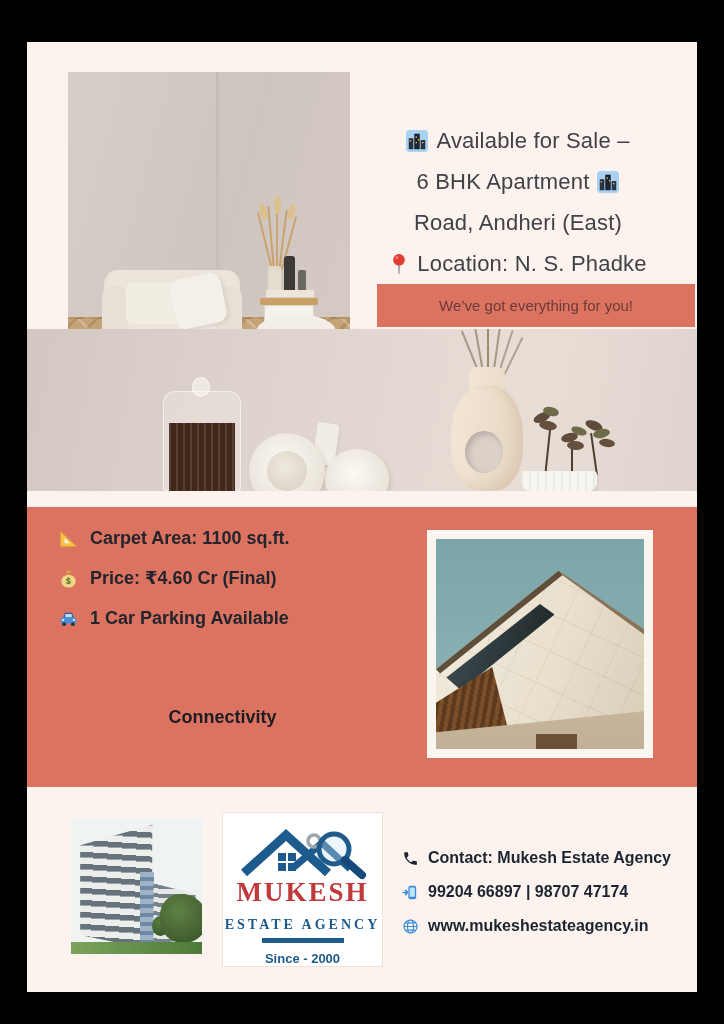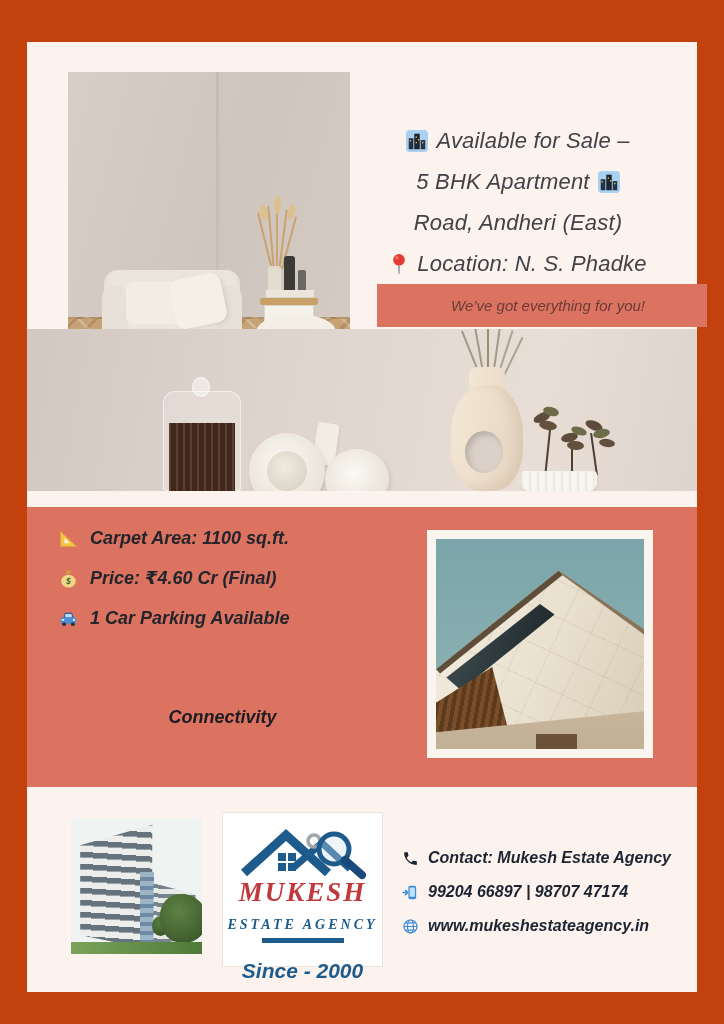--- a/index.html
+++ b/index.html
@@ -1,28 +1,28 @@
 <!DOCTYPE html>
 <html><head>
 <meta charset="utf-8">
 <style>
   html,body{margin:0;padding:0;background:#ECE3D5;}
-  #poster{position:relative;width:724px;height:1024px;background:#c2410c;overflow:hidden;
-          font-family:"Liberation Sans","DejaVu Sans",sans-serif;font-style:italic;}
+  #poster{position:relative;width:724px;height:1024px;background:#000000;overflow:hidden;
+          font-family:"Liberation Sans","DejaVu Sans",sans-serif;}
   .inner{position:absolute;left:27px;top:42px;width:670px;height:950px;background:#FCF3EF;}
 
   
   .headline{position:absolute;left:341px;top:78px;width:300px;color:#414148;
             font-size:22px;line-height:41px;font-weight:500;letter-spacing:.2px;}
   .h-line{display:flex;justify-content:center;align-items:center;gap:8px;white-space:nowrap;}
   .icon{display:inline-flex;flex:0 0 auto;}
 
   
   .banner{position:absolute;left:350px;top:242px;width:318px;height:43px;background:#DC7361;
-          display:flex;align-items:center;justify-content:center;color:#6B3B37;font-size:15px;padding-left:12px;}
+          display:flex;align-items:center;justify-content:center;color:#6B3B37;font-size:15px;}
 
   
   .photo{overflow:hidden;}
   .photo-living{position:absolute;left:41px;top:30px;width:282px;height:329px;
     background:linear-gradient(105deg,#D8CEC8 0%,#CFC5BF 55%,#D6CBC4 100%);}
   .photo-decor{position:absolute;left:0;top:287px;width:670px;height:162px;
     background:linear-gradient(100deg,#D3C7C2 0%,#E0D5CE 40%,#E8DED6 75%,#DFD4CD 100%);}
 
   .lv-floor{position:absolute;left:-6px;bottom:0;width:294px;height:82px;
     background:
@@ -76,21 +76,21 @@
     background:linear-gradient(90deg,#7BA35B,#4E7A39);}
 
   .logo-card{position:absolute;left:195px;top:770px;width:161px;height:155px;background:#FFFFFF;
     border:1px solid #EEE2D9;box-sizing:border-box;display:flex;flex-direction:column;align-items:center;}
   .logo-name{font-family:"Liberation Serif",serif;font-weight:700;color:#C2393B;
     font-size:27px;letter-spacing:2px;line-height:26px;margin-top:-2px;}
   .logo-sub{font-family:"Liberation Serif",serif;font-weight:700;color:#1E5B8D;
     font-size:14px;letter-spacing:3px;margin-top:12px;}
   .logo-bracket{width:72px;height:13px;border-left:5px solid #1E5B8D;border-right:5px solid #1E5B8D;
     border-bottom:5px solid #1E5B8D;margin-top:5px;}
-  .logo-since{color:#1E5B8D;font-size:21px;font-weight:700;margin-top:16px;}
+  .logo-since{color:#1E5B8D;font-size:13px;font-weight:700;margin-top:8px;}
 
   .contact{position:absolute;left:375px;top:807px;display:flex;flex-direction:column;gap:16px;}
   .c-row{display:flex;align-items:center;gap:9px;color:#1B2430;font-size:16px;font-weight:700;white-space:nowrap;}
 
   
   .art{position:absolute;}
 </style>
 </head>
 <body>
 
@@ -147,21 +147,21 @@
               <rect x="4" y="11" width="1.5" height="1.5" fill="#F4C23F"></rect>
               <rect x="10.5" y="7" width="1.5" height="1.5" fill="#F4C23F"></rect>
               <rect x="13" y="10" width="1.5" height="1.5" fill="#F4C23F"></rect>
               <rect x="17.5" y="13" width="1.5" height="1.5" fill="#F4C23F"></rect>
               <rect x="10.5" y="13" width="1.5" height="1.5" fill="#F4C23F"></rect>
             </svg>
         </span>
         <span>Available for Sale –</span>
       </div>
       <div class="h-line">
-        <span>5 BHK Apartment</span>
+        <span>6 BHK Apartment</span>
         <span class="icon">
           <svg width="22" height="22" viewBox="0 0 24 24">
               <rect x="0" y="0" width="24" height="24" rx="4" fill="#A9D1F1"></rect>
               <rect x="3" y="9" width="5" height="12" fill="#27303F"></rect>
               <rect x="9" y="4" width="6" height="17" fill="#1C2431"></rect>
               <rect x="16" y="11" width="5" height="10" fill="#2A3342"></rect>
               <rect x="4" y="11" width="1.5" height="1.5" fill="#F4C23F"></rect>
               <rect x="10.5" y="7" width="1.5" height="1.5" fill="#F4C23F"></rect>
               <rect x="13" y="10" width="1.5" height="1.5" fill="#F4C23F"></rect>
               <rect x="17.5" y="13" width="1.5" height="1.5" fill="#F4C23F"></rect>

